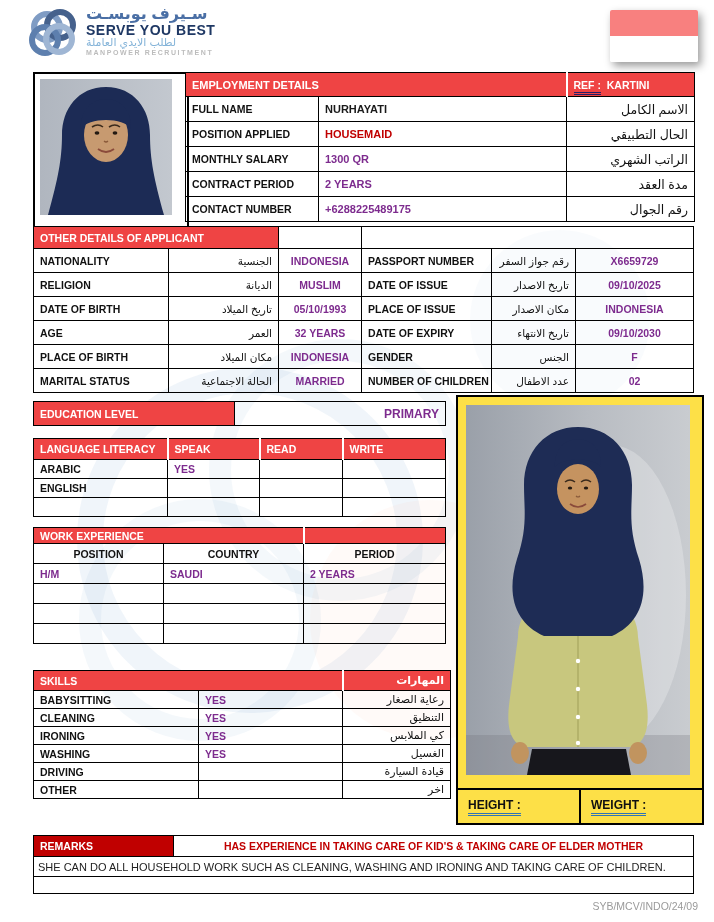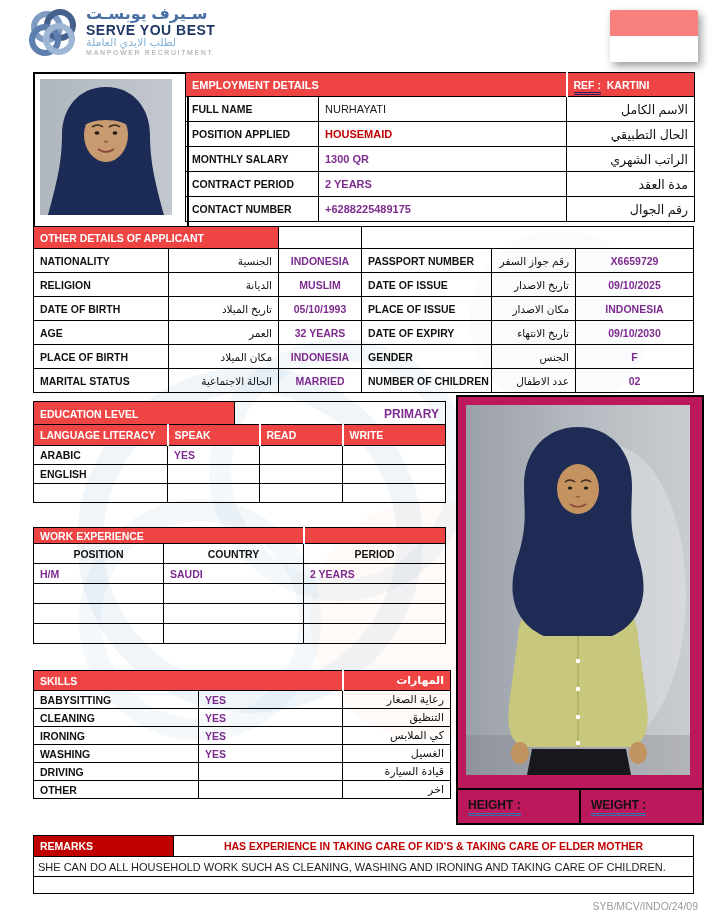--- a/index.html
+++ b/index.html
@@ -23,21 +23,21 @@
   .flag-red   { height:50%; background:#f8807f; }
   .flag-white { height:50%; background:#ffffff; }
 
   
   table.t { border-collapse:collapse; table-layout:fixed; }
   table.t td { border:1px solid #000; padding:0 6px; font-size:10.5px;
                overflow:hidden; white-space:nowrap; }
   .red  { background:#ef4444; color:#fff; font-weight:bold; }
   .dred { background:#c00000; color:#fff; font-weight:bold; }
   .gap-l { border-left:2.5px solid #fff !important; }
-  .v-black { color:#1a1a1a; font-weight:normal;margin-left:43px; }
+  .v-black { color:#1a1a1a; font-weight:bold;margin-left:43px; }
   .v-red   { color:#c00000; font-weight:bold; }
   .v-purple{ color:#7d2b8e; font-weight:bold; }
   .lbl { font-weight:bold; color:#111; }
   .ar  { direction:rtl; text-align:right; font-size:11.5px; color:#111; }
   .ctr { text-align:left; }
   .u-dbl { border-bottom:3px double #241f6b; padding-bottom:1px; }
 
   
   .photo-frame { border:2px solid #000; background:#fff; }
   .headshot { left:33px; top:72px; width:142px; height:146px; padding:5px; }
@@ -51,33 +51,33 @@
   
   .other { left:33px; top:226px; width:660px; }
   .other tr { height:24px; } .other tr.hdr { height:22px; }
   .other td.val { text-align:center; }
 
   
   .edu { left:33px; top:401px; width:412px; }
   .edu tr { height:24px; }
   .edu .pri { text-align:right; font-size:12px; }
 
-  .lang { left:33px; top:424px; width:412px; }
+  .lang { left:33px; top:438px; width:412px; }
   .lang tr { height:19px; } .lang tr.hdr { height:21px; }
 
   .work { left:33px; top:527px; width:412px; }
   .work tr { height:20px; } .work tr.hdr { height:16px; }
   .work td.colh { font-weight:bold; text-align:center; color:#111; }
 
   .skills { left:33px; top:670px; width:417px; }
   .skills tr { height:18px; } .skills tr.hdr { height:20px; }
   .skills .ar { font-size:11px; }
 
   
-  .bigphoto { left:456px; top:395px; width:244px; height:426px; border:2px solid #000; background:#be185d; }
+  .bigphoto { left:456px; top:395px; width:244px; height:426px; border:2px solid #000; background:#fde047; }
   .bigphoto .ph { margin:8px; }
   .hw-row { position:absolute; left:0; right:0; bottom:0; height:33px;
             border-top:2px solid #000; display:flex; }
   .hw-cell { flex:1; display:flex; align-items:center; padding-left:10px;
              font-weight:bold; font-size:12px; color:#111; }
   .hw-cell + .hw-cell { border-left:2px solid #000; }
   .u-hw { border-bottom:3px double #2e74b5; padding-bottom:1px; }
 
   
   .remarks { left:33px; top:835px; width:660px; }

